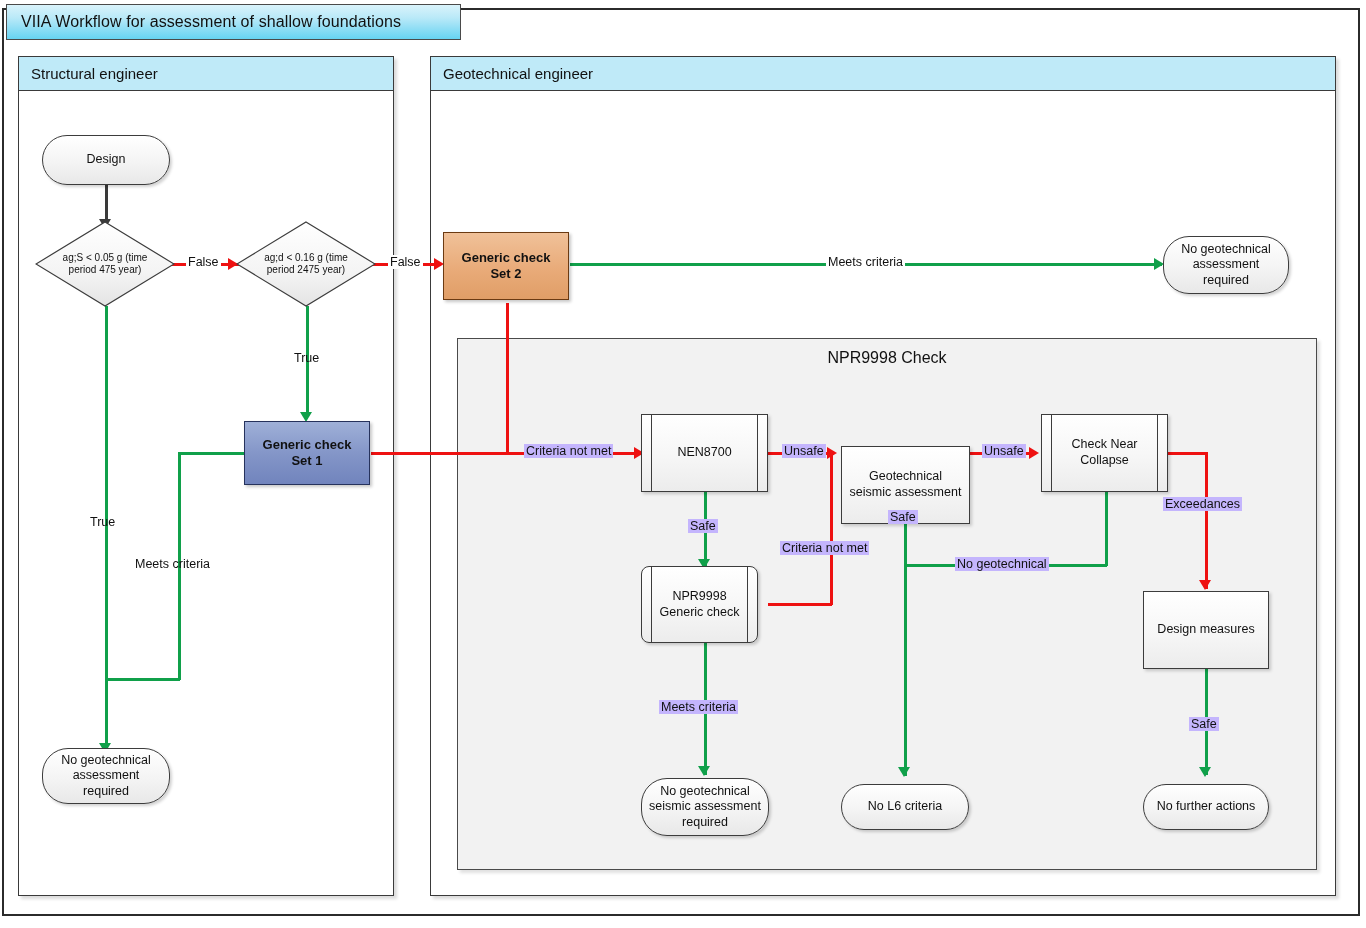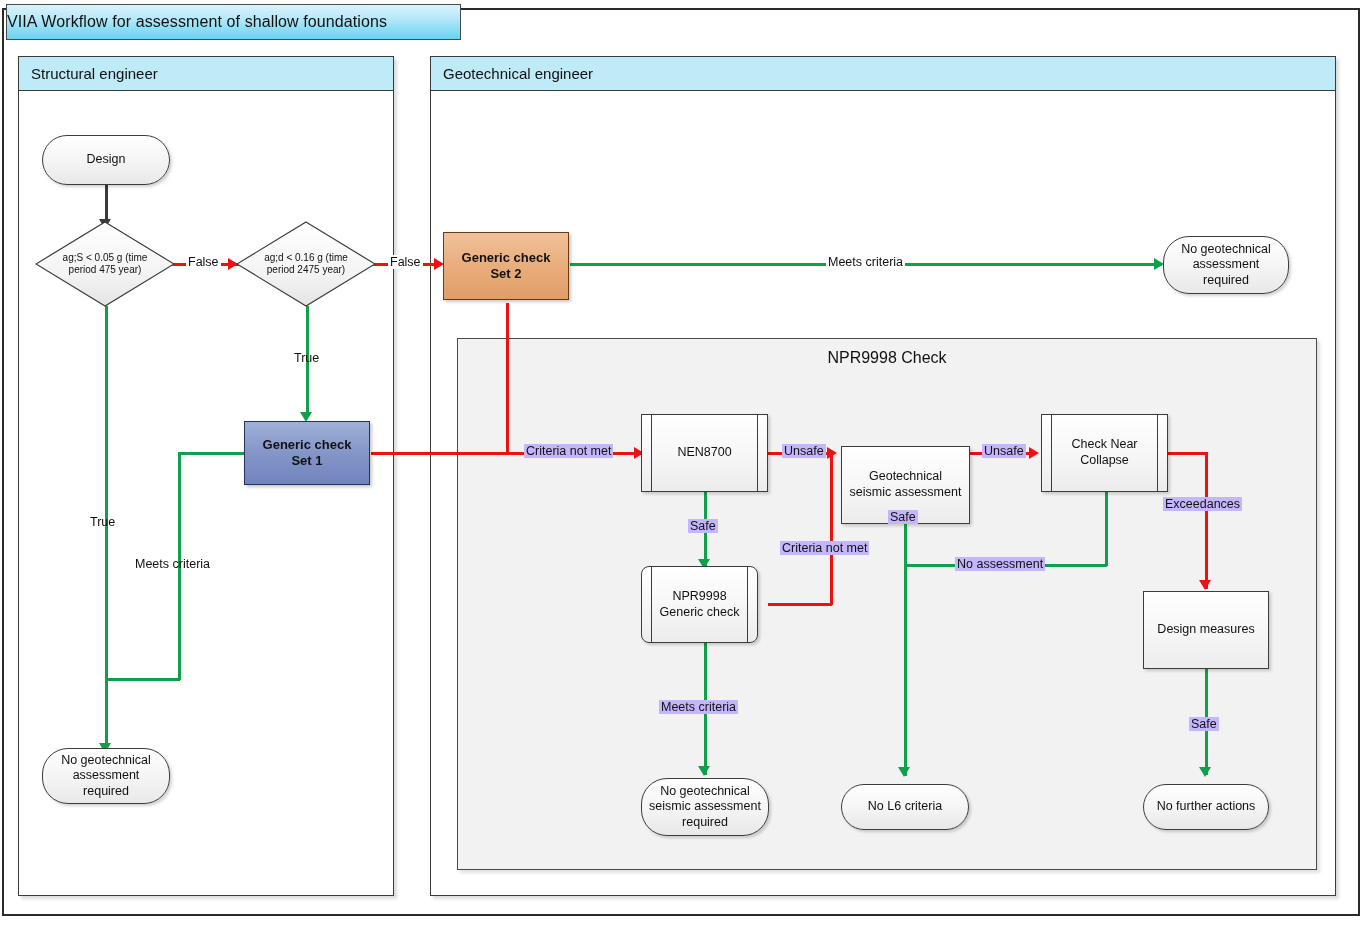--- a/index.html
+++ b/index.html
@@ -7,21 +7,21 @@
   #page{position:relative;width:1366px;height:928px;background:#ffffff;overflow:hidden;}
 
   
   .outer-frame{position:absolute;left:2px;top:8px;width:1358px;height:908px;
     border:2px solid #2b2b2b;box-sizing:border-box;background:#fff;}
 
   
   .title-tab{position:absolute;left:6px;top:4px;width:455px;height:36px;
     background:linear-gradient(to bottom,#d9f3fb 0%,#b9e9f8 38%,#66d3f2 100%);
     border:1px solid #4a4a4a;box-sizing:border-box;
-    display:flex;align-items:center;z-index:20;}
+    display:flex;align-items:center;padding-left:14px;z-index:20;}
   .title-tab span{font-size:16px;color:#111;letter-spacing:.1px;}
 
   
   .lane{position:absolute;border:1px solid #3a3a3a;box-sizing:border-box;background:#fff;
     box-shadow:3px 3px 3px rgba(0,0,0,.14);}
   .lane-head{height:34px;background:#bfeaf8;border-bottom:1px solid #3a3a3a;
     display:flex;align-items:center;padding-left:12px;box-sizing:border-box;}
   .lane-head span{font-size:15px;color:#111;}
 
   #lane-structural{left:18px;top:56px;width:376px;height:840px;}
@@ -170,21 +170,21 @@
   <div class="ln h r" style="left:970px;top:452px;width:66px;"></div>
   <div class="ah ah-r r" style="left:1029px;top:447px;"></div>
   <div class="elab ongrey" style="left:982px;top:444px;">Unsafe</div>
 
   <div class="ln v g" style="left:904px;top:492px;height:284px;"></div>
   <div class="ah ah-d g" style="left:898px;top:767px;"></div>
   <div class="elab ongrey" style="left:888px;top:510px;">Safe</div>
 
   <div class="ln v g" style="left:1105px;top:492px;height:74px;"></div>
   <div class="ln h g" style="left:904px;top:564px;width:203px;"></div>
-  <div class="elab ongrey" style="left:955px;top:557px;">No assessment</div>
+  <div class="elab ongrey" style="left:955px;top:557px;">No geotechnical</div>
 
   <div class="ln h r" style="left:1168px;top:452px;width:40px;"></div>
   <div class="ln v r" style="left:1205px;top:452px;height:137px;"></div>
   <div class="ah ah-d r" style="left:1199px;top:580px;"></div>
   <div class="elab ongrey" style="left:1163px;top:497px;">Exceedances</div>
 
   <div class="ln v g" style="left:1205px;top:669px;height:106px;"></div>
   <div class="ah ah-d g" style="left:1199px;top:767px;"></div>
   <div class="elab ongrey" style="left:1189px;top:717px;">Safe</div>
 

